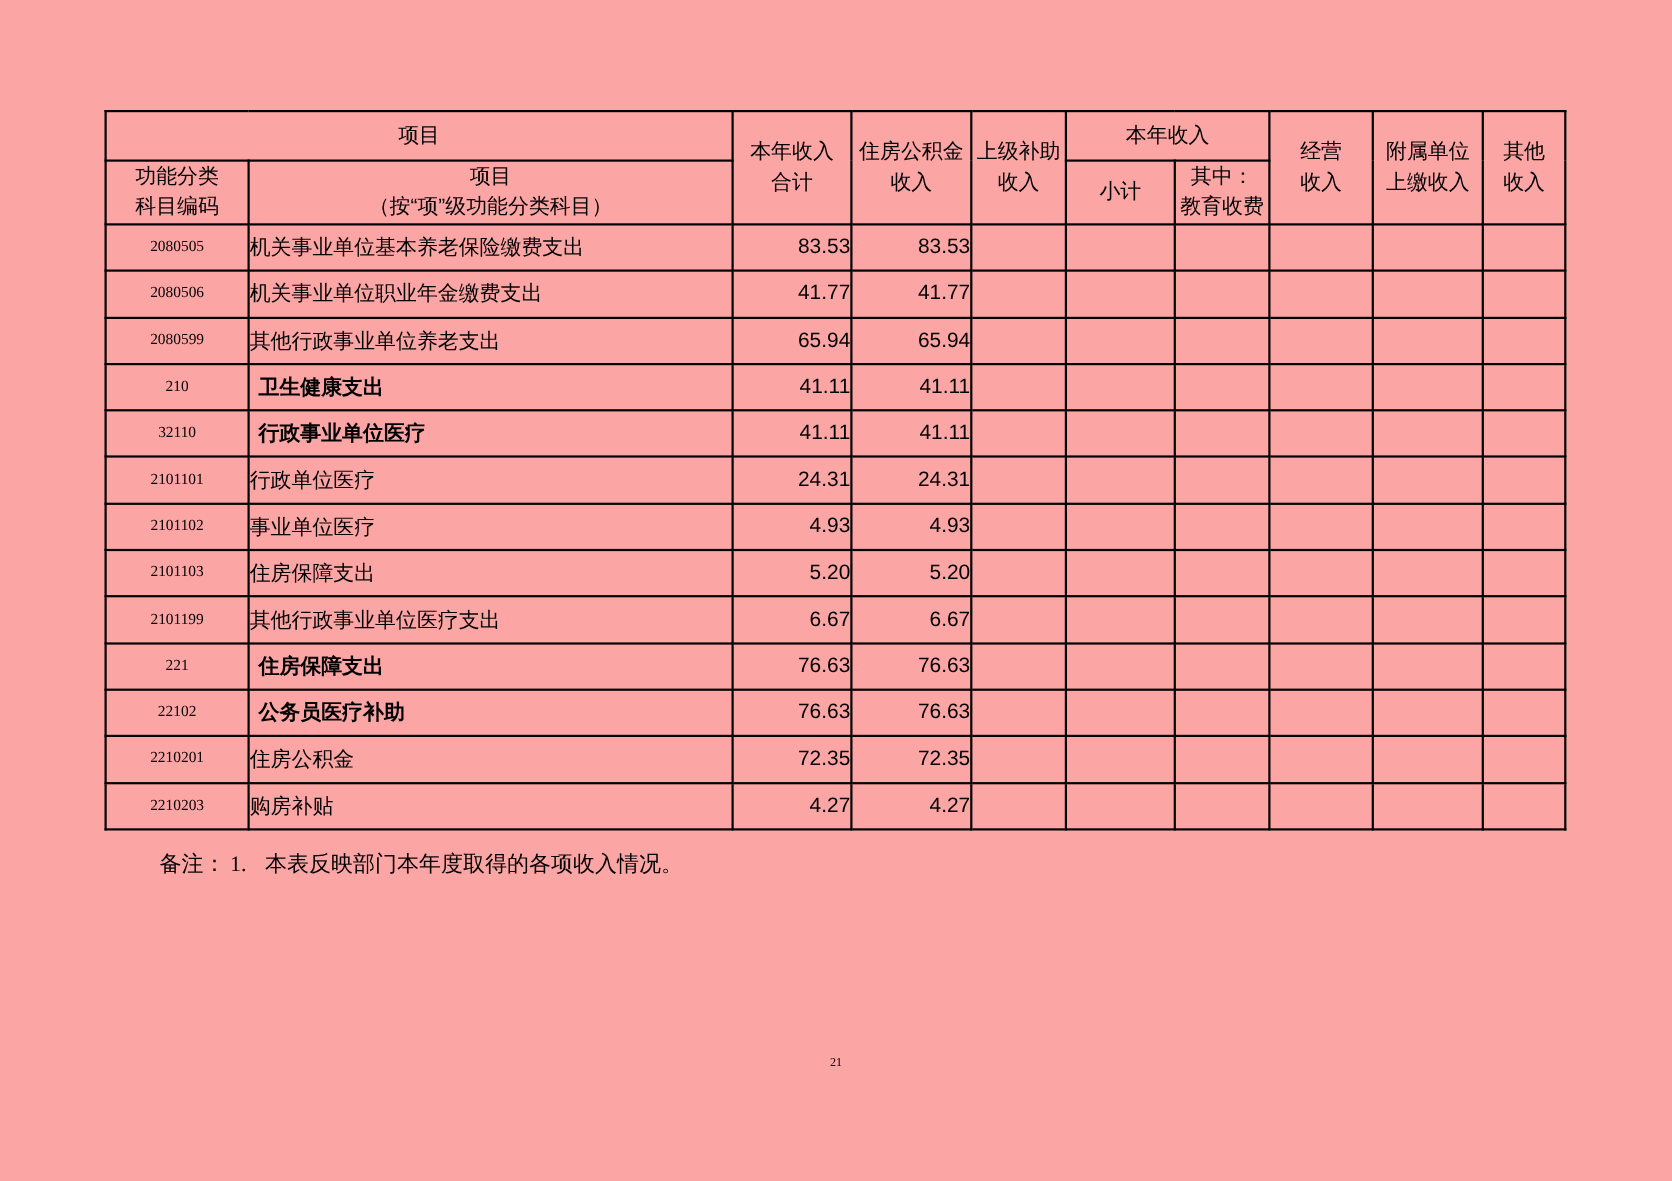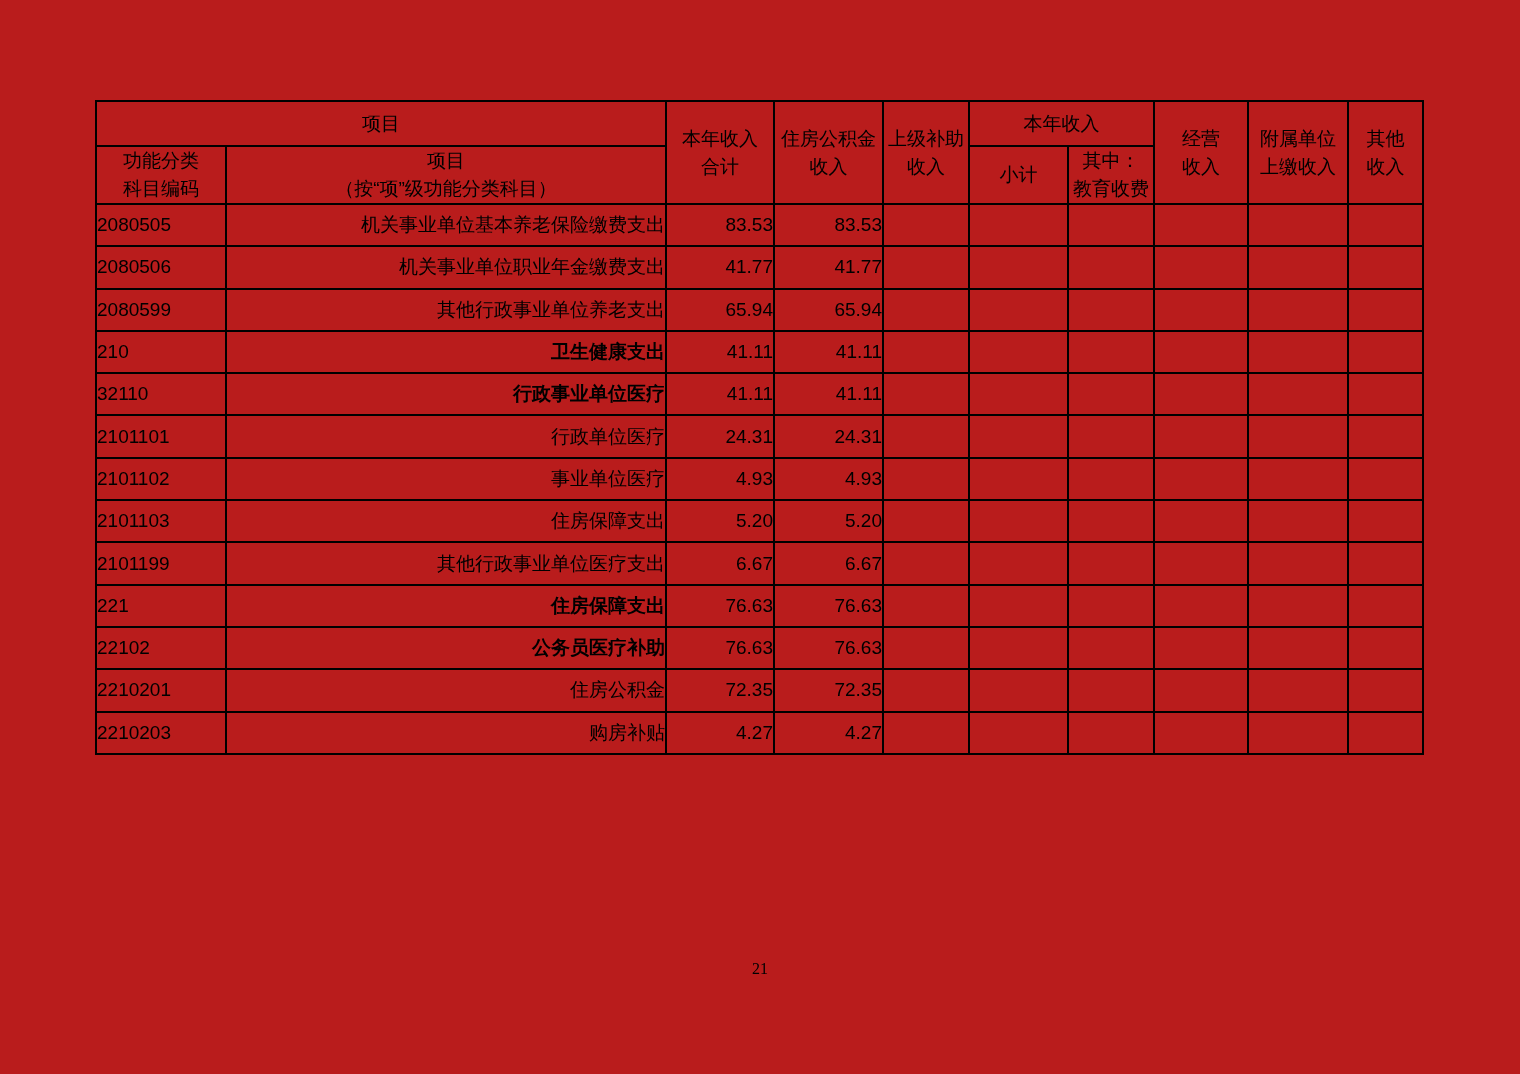--- a/index.html
+++ b/index.html
@@ -1,21 +1,21 @@
 <!DOCTYPE html>
 <html><head>
 <meta charset="utf-8">
 <style>
   * { margin: 0; padding: 0; box-sizing: border-box; }
   html, body { background: #e8e8e8; }
   .page {
     position: relative;
     width: 1520px;
     height: 1074px;
-    background: #b91c1c;
+    background: #fca5a5;
     font-family: "Liberation Sans", sans-serif;
     color: #000;
     overflow: hidden;
   }
   table.income {
     position: absolute;
     left: 95px;
     top: 100px;
     width: 1327px;
     border-collapse: collapse;
@@ -32,28 +32,28 @@
     font-size: 19px;
     text-align: center;
     line-height: 1.45;
     font-family: "Liberation Sans", "DejaVu Sans", sans-serif;
   }
   tr.h1 { height: 45px; }
   tr.h2 { height: 58px; }
   .pre { white-space: pre-line; margin-top: 16px; }
   tbody tr { height: 42.3px; }
   td.code {
+    font-size: 14px;
+    text-align: center;
+    padding-left: 12px;
+    font-family: Liberation Serif, serif;
+  }
+  td.name {
     font-size: 19px;
     text-align: left;
-    padding-left: 12px;
-    font-family: Liberation Sans, sans-serif;
-  }
-  td.name {
-    font-size: 19px;
-    text-align: right;
     padding-left: 30px;
     font-family: "Liberation Serif", "DejaVu Serif", serif;
     white-space: nowrap;
   }
   td.name.bold {
     padding-left: 8px;
     font-weight: bold;
   }
   td.num {
     font-size: 19px;
@@ -72,21 +72,21 @@
   }
   .note-row { white-space: nowrap; }
   .note-label { display: inline-block; width: 64px; }
   .note-num { display: inline-block; width: 32px; }
   .page-number {
     position: absolute;
     left: 0; right: 0;
     top: 960px;
     text-align: center;
     font-family: "Liberation Serif", "DejaVu Serif", serif;
-    font-size: 16px;
+    font-size: 11px;
     color: #000;
   }
 </style>
 </head>
 <body>
 
 <div class="page">
 
   <table class="income">
     <colgroup>
@@ -282,17 +282,20 @@
           <td class="num"></td>
           <td class="num"></td>
           <td class="num"></td>
           <td class="num"></td>
           <td class="num"></td>
         </tr>
       </tbody>
   </table>
 
   <div class="notes">
+    <div class="note-row">
+      <span class="note-label">备注：</span><span class="note-num">1.</span><span>本表反映部门本年度取得的各项收入情况。</span>
+    </div>
   </div>
 
   <div class="page-number">21</div>
 
 </div>
 
 </body></html>

